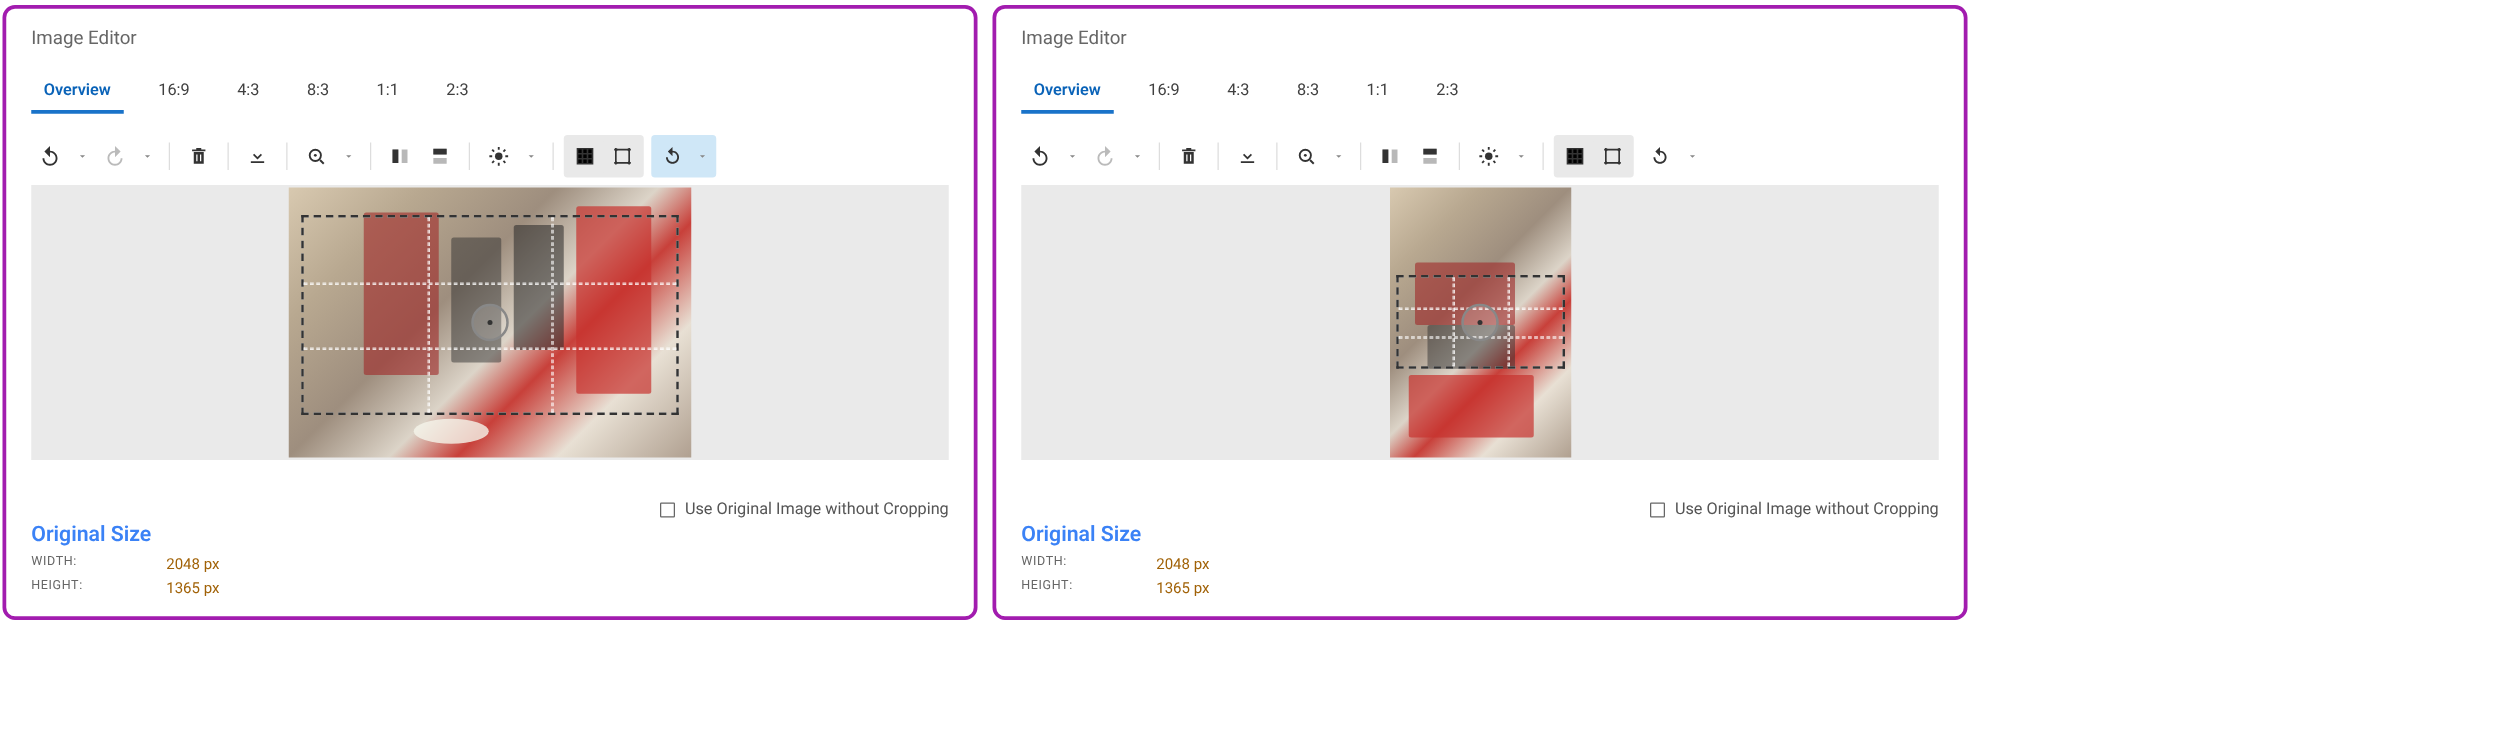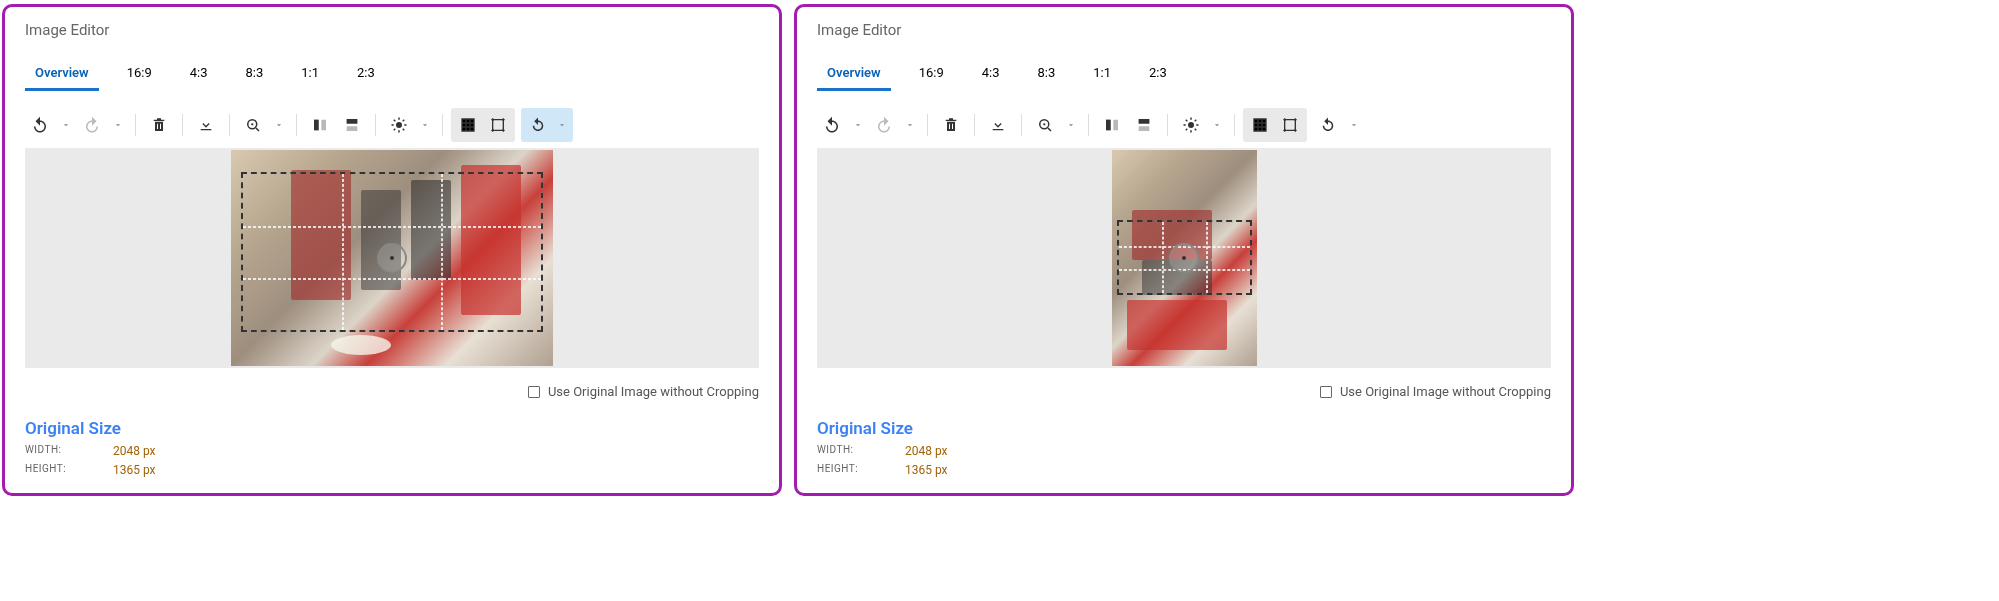--- a/index.html
+++ b/index.html
@@ -24,21 +24,21 @@
   font-weight: 400;
   margin-bottom: 20px;
 }
 .tabs {
   display: flex;
   gap: 18px;
   border-bottom: 1px solid transparent;
   margin-bottom: 12px;
 }
 .tab {
-  color: #000000;
+  color: #404040;
   padding: 6px 10px 8px;
   cursor: pointer;
   font-size: 13px;
 }
 .tab.active {
   color: #0a63b8;
   font-weight: 600;
   border-bottom: 3px solid #1a73c9;
 }
 .toolbar {
@@ -118,24 +118,24 @@
 .focal::after {
   content: ''; position: absolute; width: 4px; height: 4px; background: #333;
   border-radius: 50%; top: 50%; left: 50%; transform: translate(-50%, -50%);
 }
 .footer {
   display: flex;
   align-items: flex-start;
   justify-content: space-between;
 }
 .meta-title { font-weight: 600; color: #3b82f6; font-size: 17px; margin-bottom: 6px; margin-top: 40px; }
-.meta-row { display: flex; gap: 40px; color: #666; font-size: 11px; margin-top: 5px; }
+.meta-row { display: flex; gap: 60px; color: #666; font-size: 11px; margin-top: 5px; }
 .meta-label { width: 48px; letter-spacing: 0.5px; text-transform: uppercase; font-size: 10px; }
 .meta-val { color: #a16207; font-size: 12px; }
-.check-row { display: flex; align-items: center; gap: 8px; color: #555; font-size: 13px; margin-top: 6px; text-align: right; }
+.check-row { display: flex; align-items: center; gap: 8px; color: #555; font-size: 13px; margin-top: 22px; text-align: right; }
 .checkbox-box {
   width: 12px; height: 12px; border: 1.5px solid #666; border-radius: 1px;
 }
 .img-figure {
   position: absolute;
   background: rgba(0,0,0,0.2);
   border-radius: 2px;
 }
 </style>
 </head>

